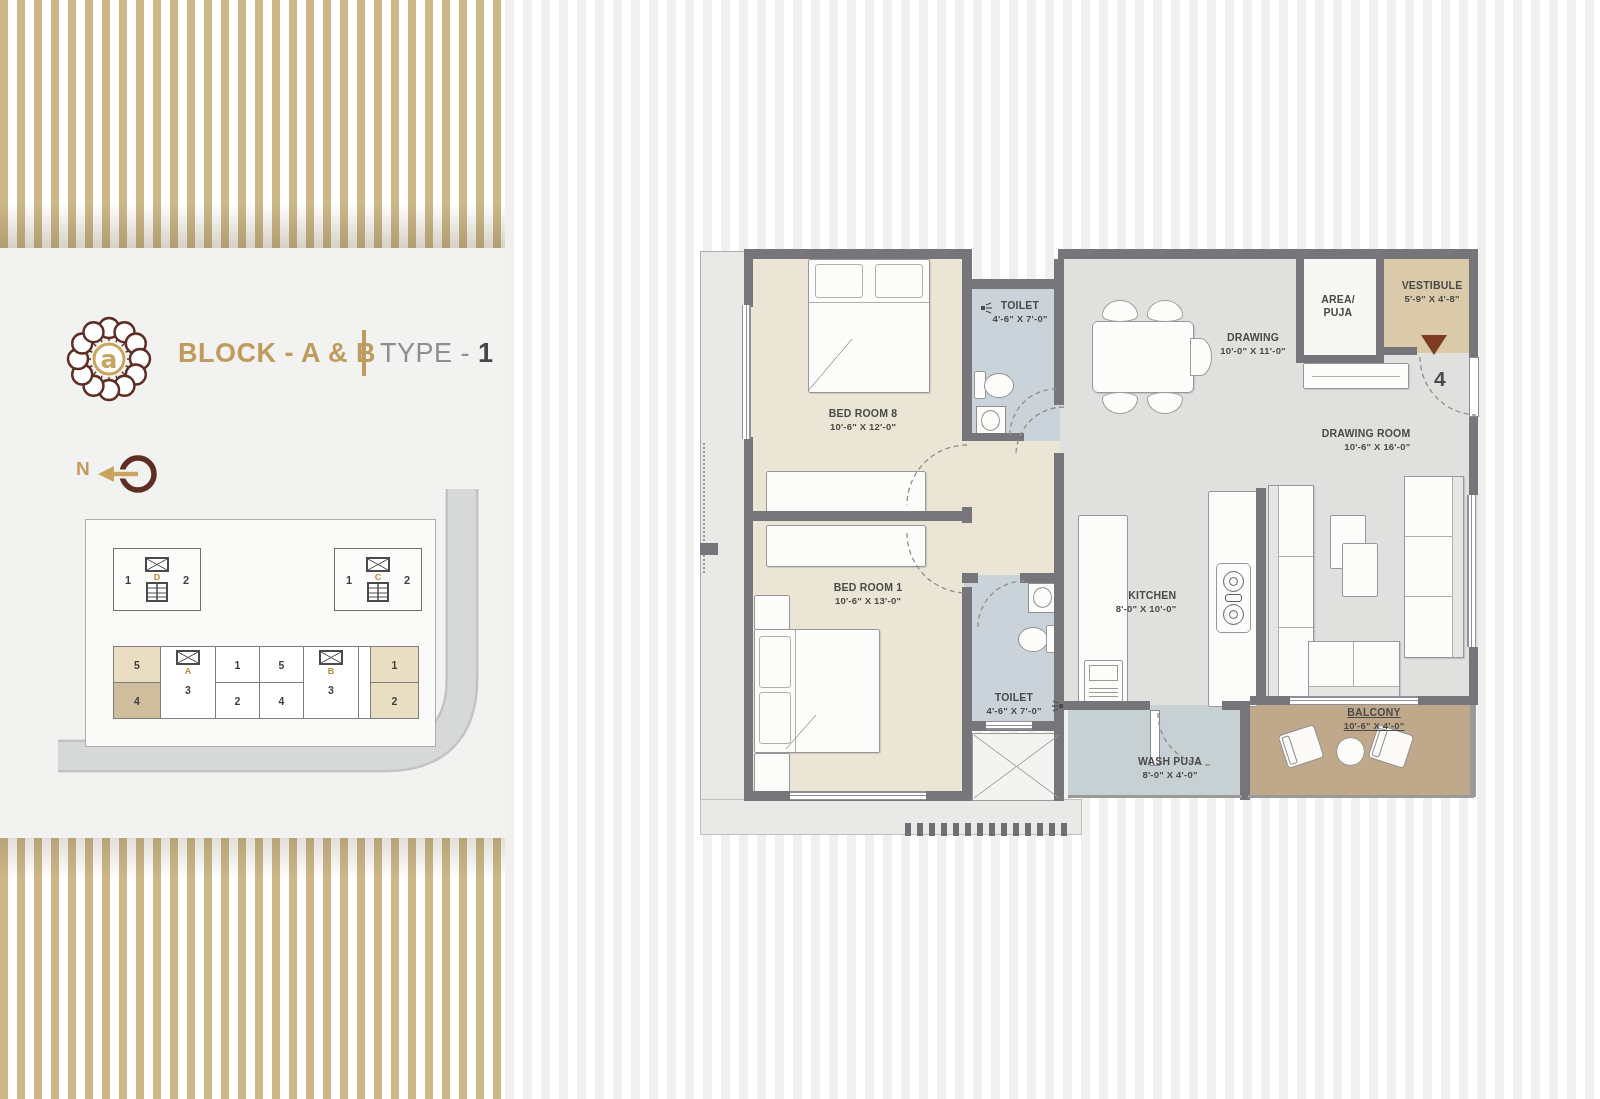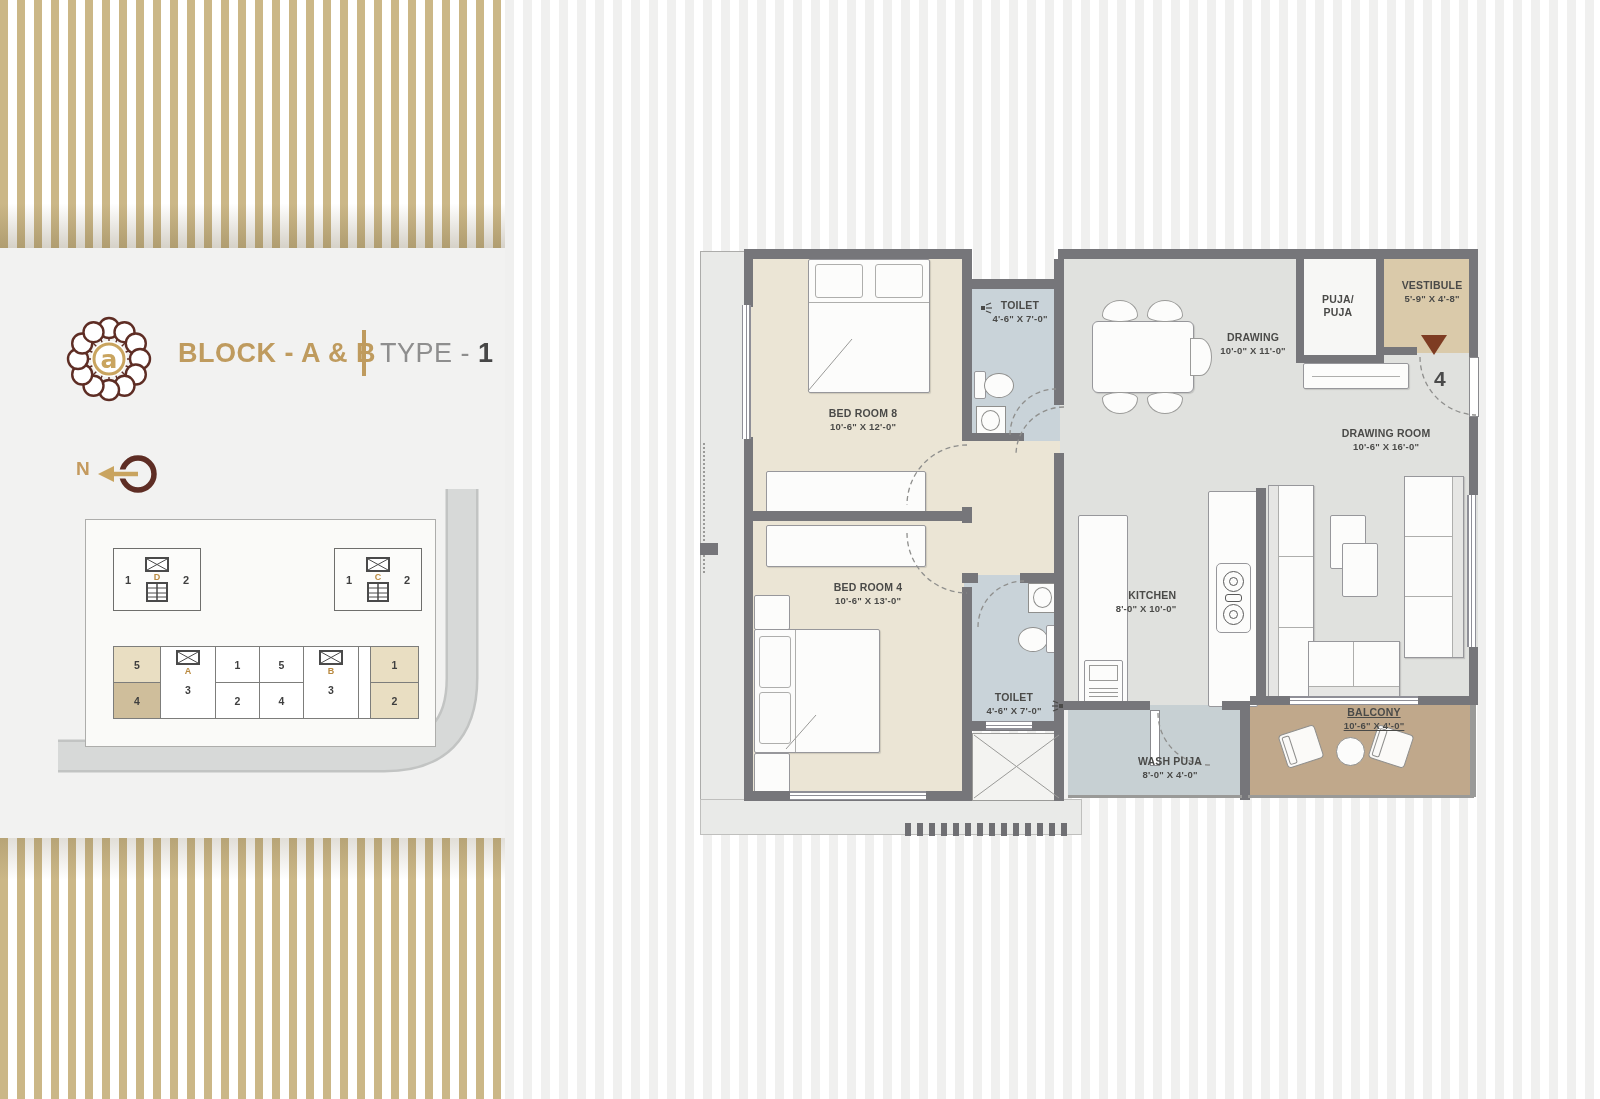--- a/index.html
+++ b/index.html
@@ -367,23 +367,23 @@
     <svg class="abs" style="left:360px;top:456px;width:14px;height:14px;z-index:8;" viewBox="0 0 14 14">
       <rect x="9" y="5" width="4" height="4" fill="#4a4a48"></rect>
       <line x1="2" y1="7" x2="8" y2="7" stroke="#4a4a48" stroke-width="1.2"></line>
       <line x1="3" y1="2" x2="8" y2="4" stroke="#4a4a48" stroke-width="1.2"></line>
       <line x1="3" y1="12" x2="8" y2="10" stroke="#4a4a48" stroke-width="1.2"></line>
     </svg>
 
     <div class="lbl" style="left:173px;top:164px;"><span>BED ROOM 8</span><span class="dim">10'-6" X 12'-0"</span></div>
     <div class="lbl" style="left:330px;top:56px;"><span>TOILET</span><span class="dim">4'-6" X 7'-0"</span></div>
     <div class="lbl" style="left:563px;top:88px;"><span>DRAWING</span><span class="dim">10'-0" X 11'-0"</span></div>
-    <div class="lbl" style="left:648px;top:50px;"><span>PUJA/</span><span class="dim" style="font-size:10.5px;">PUJA</span></div>
+    <div class="lbl" style="left:648px;top:50px;"><span>AREA/</span><span class="dim" style="font-size:10.5px;">PUJA</span></div>
     <div class="lbl" style="left:742px;top:36px;"><span>VESTIBULE</span><span class="dim">5'-9" X 4'-8"</span></div>
-    <div class="lbl" style="left:696px;top:184px;"><span>DRAWING ROOM</span><span class="dim">10'-6" X 16'-0"</span></div>
-    <div class="lbl" style="left:178px;top:338px;"><span>BED ROOM 4</span><span class="dim">10'-6" X 13'-0"</span></div>
+    <div class="lbl" style="left:676px;top:184px;text-align:right;"><span>DRAWING ROOM</span><span class="dim">10'-6" X 16'-0"</span></div>
+    <div class="lbl" style="left:178px;top:338px;"><span>BED ROOM 1</span><span class="dim">10'-6" X 13'-0"</span></div>
     <div class="lbl" style="left:324px;top:448px;"><span>TOILET</span><span class="dim">4'-6" X 7'-0"</span></div>
     <div class="lbl" style="left:456px;top:346px;text-align:right;"><span>KITCHEN</span><span class="dim">8'-0" X 10'-0"</span></div>
     <div class="lbl" style="left:480px;top:512px;"><span>WASH PUJA</span><span class="dim">8'-0" X 4'-0"</span></div>
     <div class="lbl" style="left:684px;top:463px;text-decoration:underline;"><span>BALCONY</span><span class="dim">10'-6" X 4'-0"</span></div>
     <div class="unitnum" style="left:744px;top:124px;">4</div>
   </div>
 </div>
 
 </body></html>

